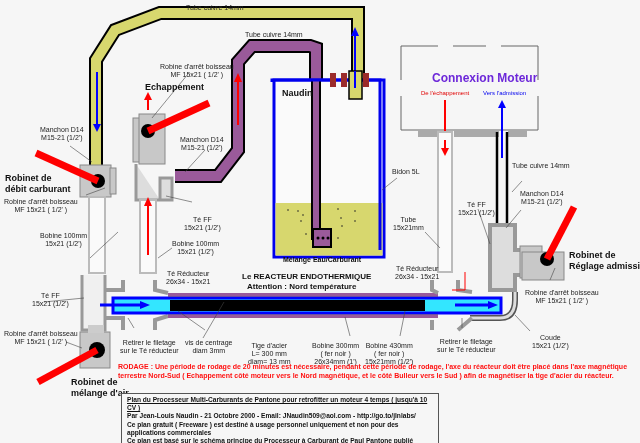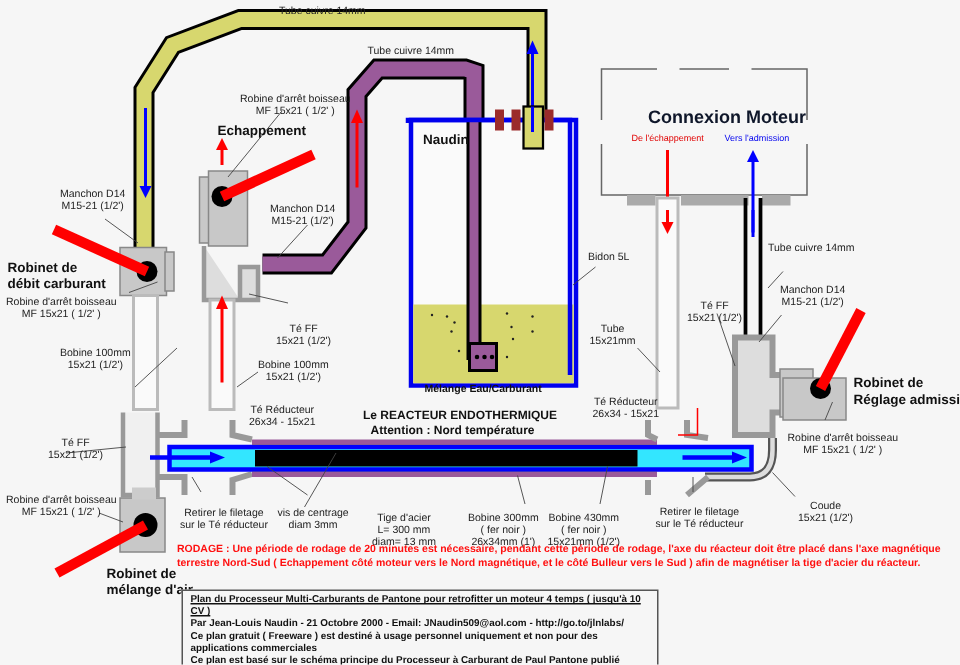--- a/index.html
+++ b/index.html
@@ -3,21 +3,21 @@
 <meta charset="utf-8">
 <style>
   html,body{margin:0;padding:0;background:#f6f6f6;}
   body{width:640px;height:443px;position:relative;overflow:hidden;font-family:"Liberation Sans",sans-serif;}
   svg.diagram{position:absolute;left:0;top:0;}
   .lbl{position:absolute;font-size:7px;line-height:8px;color:#222;text-align:center;white-space:nowrap;}
   .lbl.b{font-weight:bold;font-size:9px;line-height:11px;color:#111;}
   .lbl.left{text-align:left;}
   .red{color:#e00000;}
   .blue{color:#0000ee;}
-  .title{position:absolute;font-weight:bold;font-size:12px;color:#0f172a;}
+  .title{position:absolute;font-weight:bold;font-size:12px;color:#6d28d9;}
   .rod{position:absolute;left:118px;top:389px;width:517px;font-size:7px;line-height:8.5px;color:#ff1010;font-weight:bold;}
   .infobox{position:absolute;left:121px;top:393px;width:318px;height:54px;border:1px solid #555;background:#f6f6f6;padding:2px 5px;box-sizing:border-box;font-size:6.6px;line-height:8.2px;font-weight:bold;color:#111;}
   .infobox .u{text-decoration:underline;}
 </style>
 </head>
 <body>
 
 <svg class="diagram" width="640" height="443" viewBox="0 0 640 443">
 
   <path d="M96,165 L96,60 L115,30 L160,13 L358,13 L358,95" fill="none" stroke="#000" stroke-width="14" stroke-linejoin="miter"></path>

